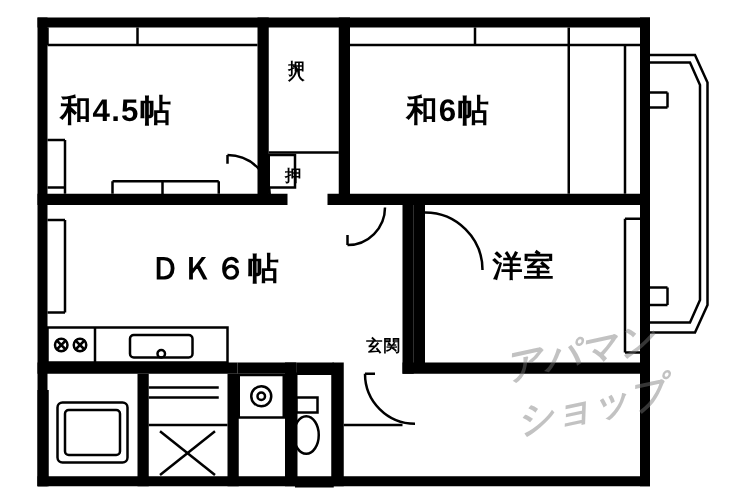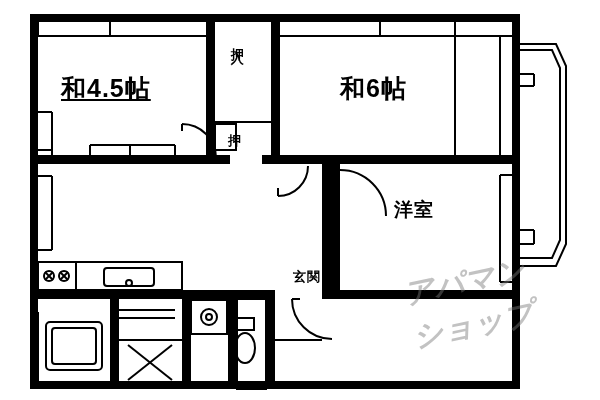--- a/index.html
+++ b/index.html
@@ -1,21 +1,21 @@
 <!DOCTYPE html>
 <html><head>
 <meta charset="utf-8">
 <style>
   html,body{margin:0;padding:0;background:#fff;}
   body{width:600px;height:400px;font-family:"Liberation Sans",sans-serif;overflow:hidden;}
   #plan{position:relative;width:600px;height:400px;background:#ffffff;}
   .wall{position:absolute;background:#000;}
   .label{position:absolute;color:#000;font-weight:bold;white-space:nowrap;letter-spacing:1px;}
   .lbl-big{font-size:25px;}
-  .lbl-mid{font-size:19px;}
+  .lbl-mid{font-size:24px;}
   .lbl-small{font-size:13px;}
   .lbl-vert{font-size:13px;writing-mode:vertical-rl;text-orientation:upright;line-height:1.05;letter-spacing:2px;}
   .wm{position:absolute;color:rgba(120,120,120,0.45);font-weight:bold;font-style:italic;}
   svg.overlay{position:absolute;left:0;top:0;width:600px;height:400px;}
 </style>
 </head>
 <body>
 
 <div id="plan">
 
@@ -133,22 +133,23 @@
       <rect x="191" y="300" width="36" height="34"></rect>
       <circle cx="209" cy="317" r="8"></circle>
       <circle cx="209" cy="317" r="3"></circle>
 
       <rect x="237" y="299" width="29" height="90" fill="none"></rect>
       <ellipse cx="245" cy="348" rx="10" ry="15"></ellipse>
       <rect x="237" y="318" width="17" height="12"></rect>
     </g>
   </svg>
 
-  <div class="label lbl-big" style="left:61px;top:72px;text-decoration:underline;">和4.5帖</div>
-  <div class="label lbl-big" style="left:340px;top:72px;">和6帖</div>
+  <div class="label lbl-big" style="left:48px;top:72px;">和4.5帖</div>
+  <div class="label lbl-big" style="left:325px;top:72px;">和6帖</div>
+  <div class="label lbl-big" style="left:120px;top:198px;">ＤＫ６帖</div>
   <div class="label lbl-mid" style="left:394px;top:197px;">洋室</div>
   <div class="label lbl-small" style="left:293px;top:268px;">玄関</div>
 
   <div class="label lbl-vert" style="left:230px;top:38px;">押入</div>
   <div class="label lbl-small" style="left:228px;top:132px;">押</div>
 
   <div class="wm" style="left:403px;top:262px;font-size:30px;transform:rotate(-12deg);">アパマン</div>
   <div class="wm" style="left:412px;top:305px;font-size:30px;transform:rotate(-12deg);">ショップ</div>
 
 </div>

